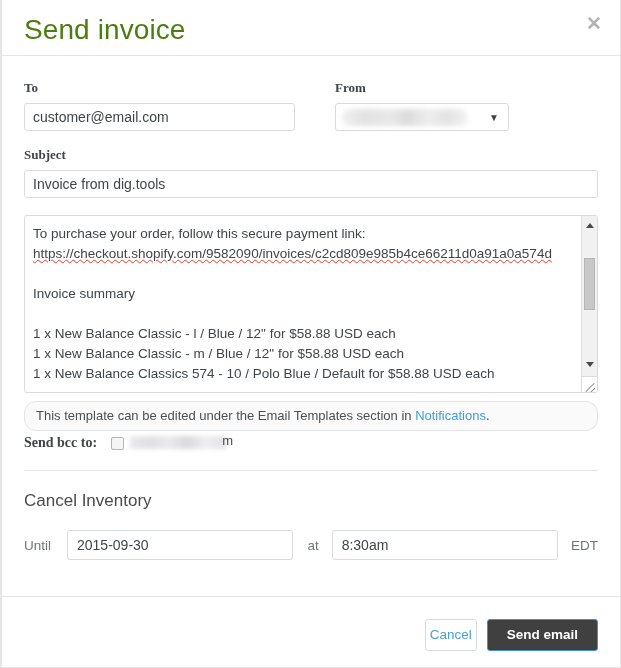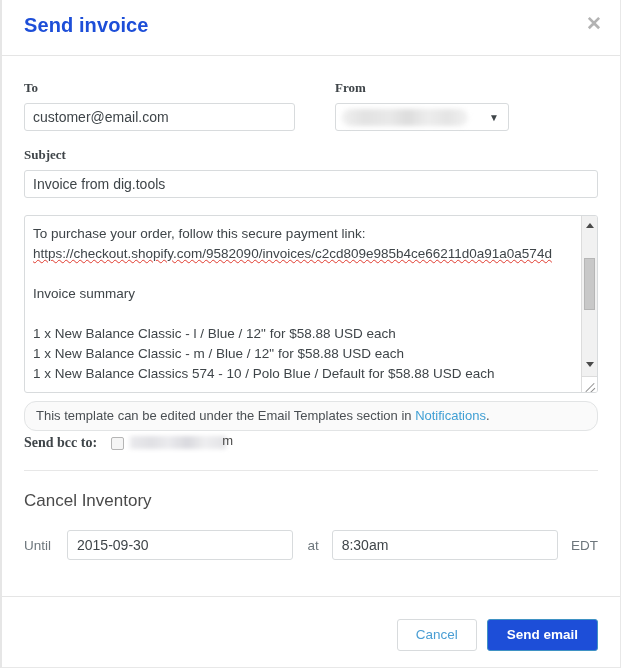--- a/index.html
+++ b/index.html
@@ -29,23 +29,23 @@
   
   .modal-header {
     position: relative;
     height: 55px;
     border-bottom: 1px solid #e5e5e5;
   }
   .modal-title {
     position: absolute;
     left: 22px;
     top: 14px;
-    font-size: 20px;
-    font-weight: 700;
-    color: #1d4ed8;
+    font-size: 28px;
+    font-weight: 400;
+    color: #4d7c0f;
     letter-spacing: 0.1px;
   }
   .close-btn {
     position: absolute;
     right: 14px;
     top: 12px;
     width: 24px;
     height: 24px;
     line-height: 24px;
     text-align: center;
@@ -323,34 +323,34 @@
   .footer-btns {
     position: absolute;
     right: 22px;
     top: 22px;
     display: flex;
     gap: 10px;
   }
   .btn {
     box-sizing: border-box;
     height: 32px;
-    padding: 0 18px;
+    padding: 0 4px;
     border-radius: 3px;
     font-size: 13.5px;
     font-family: "Liberation Sans", sans-serif;
     cursor: pointer;
     line-height: 30px;
   }
   .btn-cancel {
     background: #ffffff;
     border: 1px solid #d8dbdd;
     color: #4a9ed4;
   }
   .btn-primary {
-    background: #1d4ed8;
+    background: #404040;
     border: 1px solid #3f92c4;
     color: #ffffff;
     font-weight: bold;
     padding: 0 19px;
   }
 </style>
 </head>
 <body>
 
 <div class="modal">

